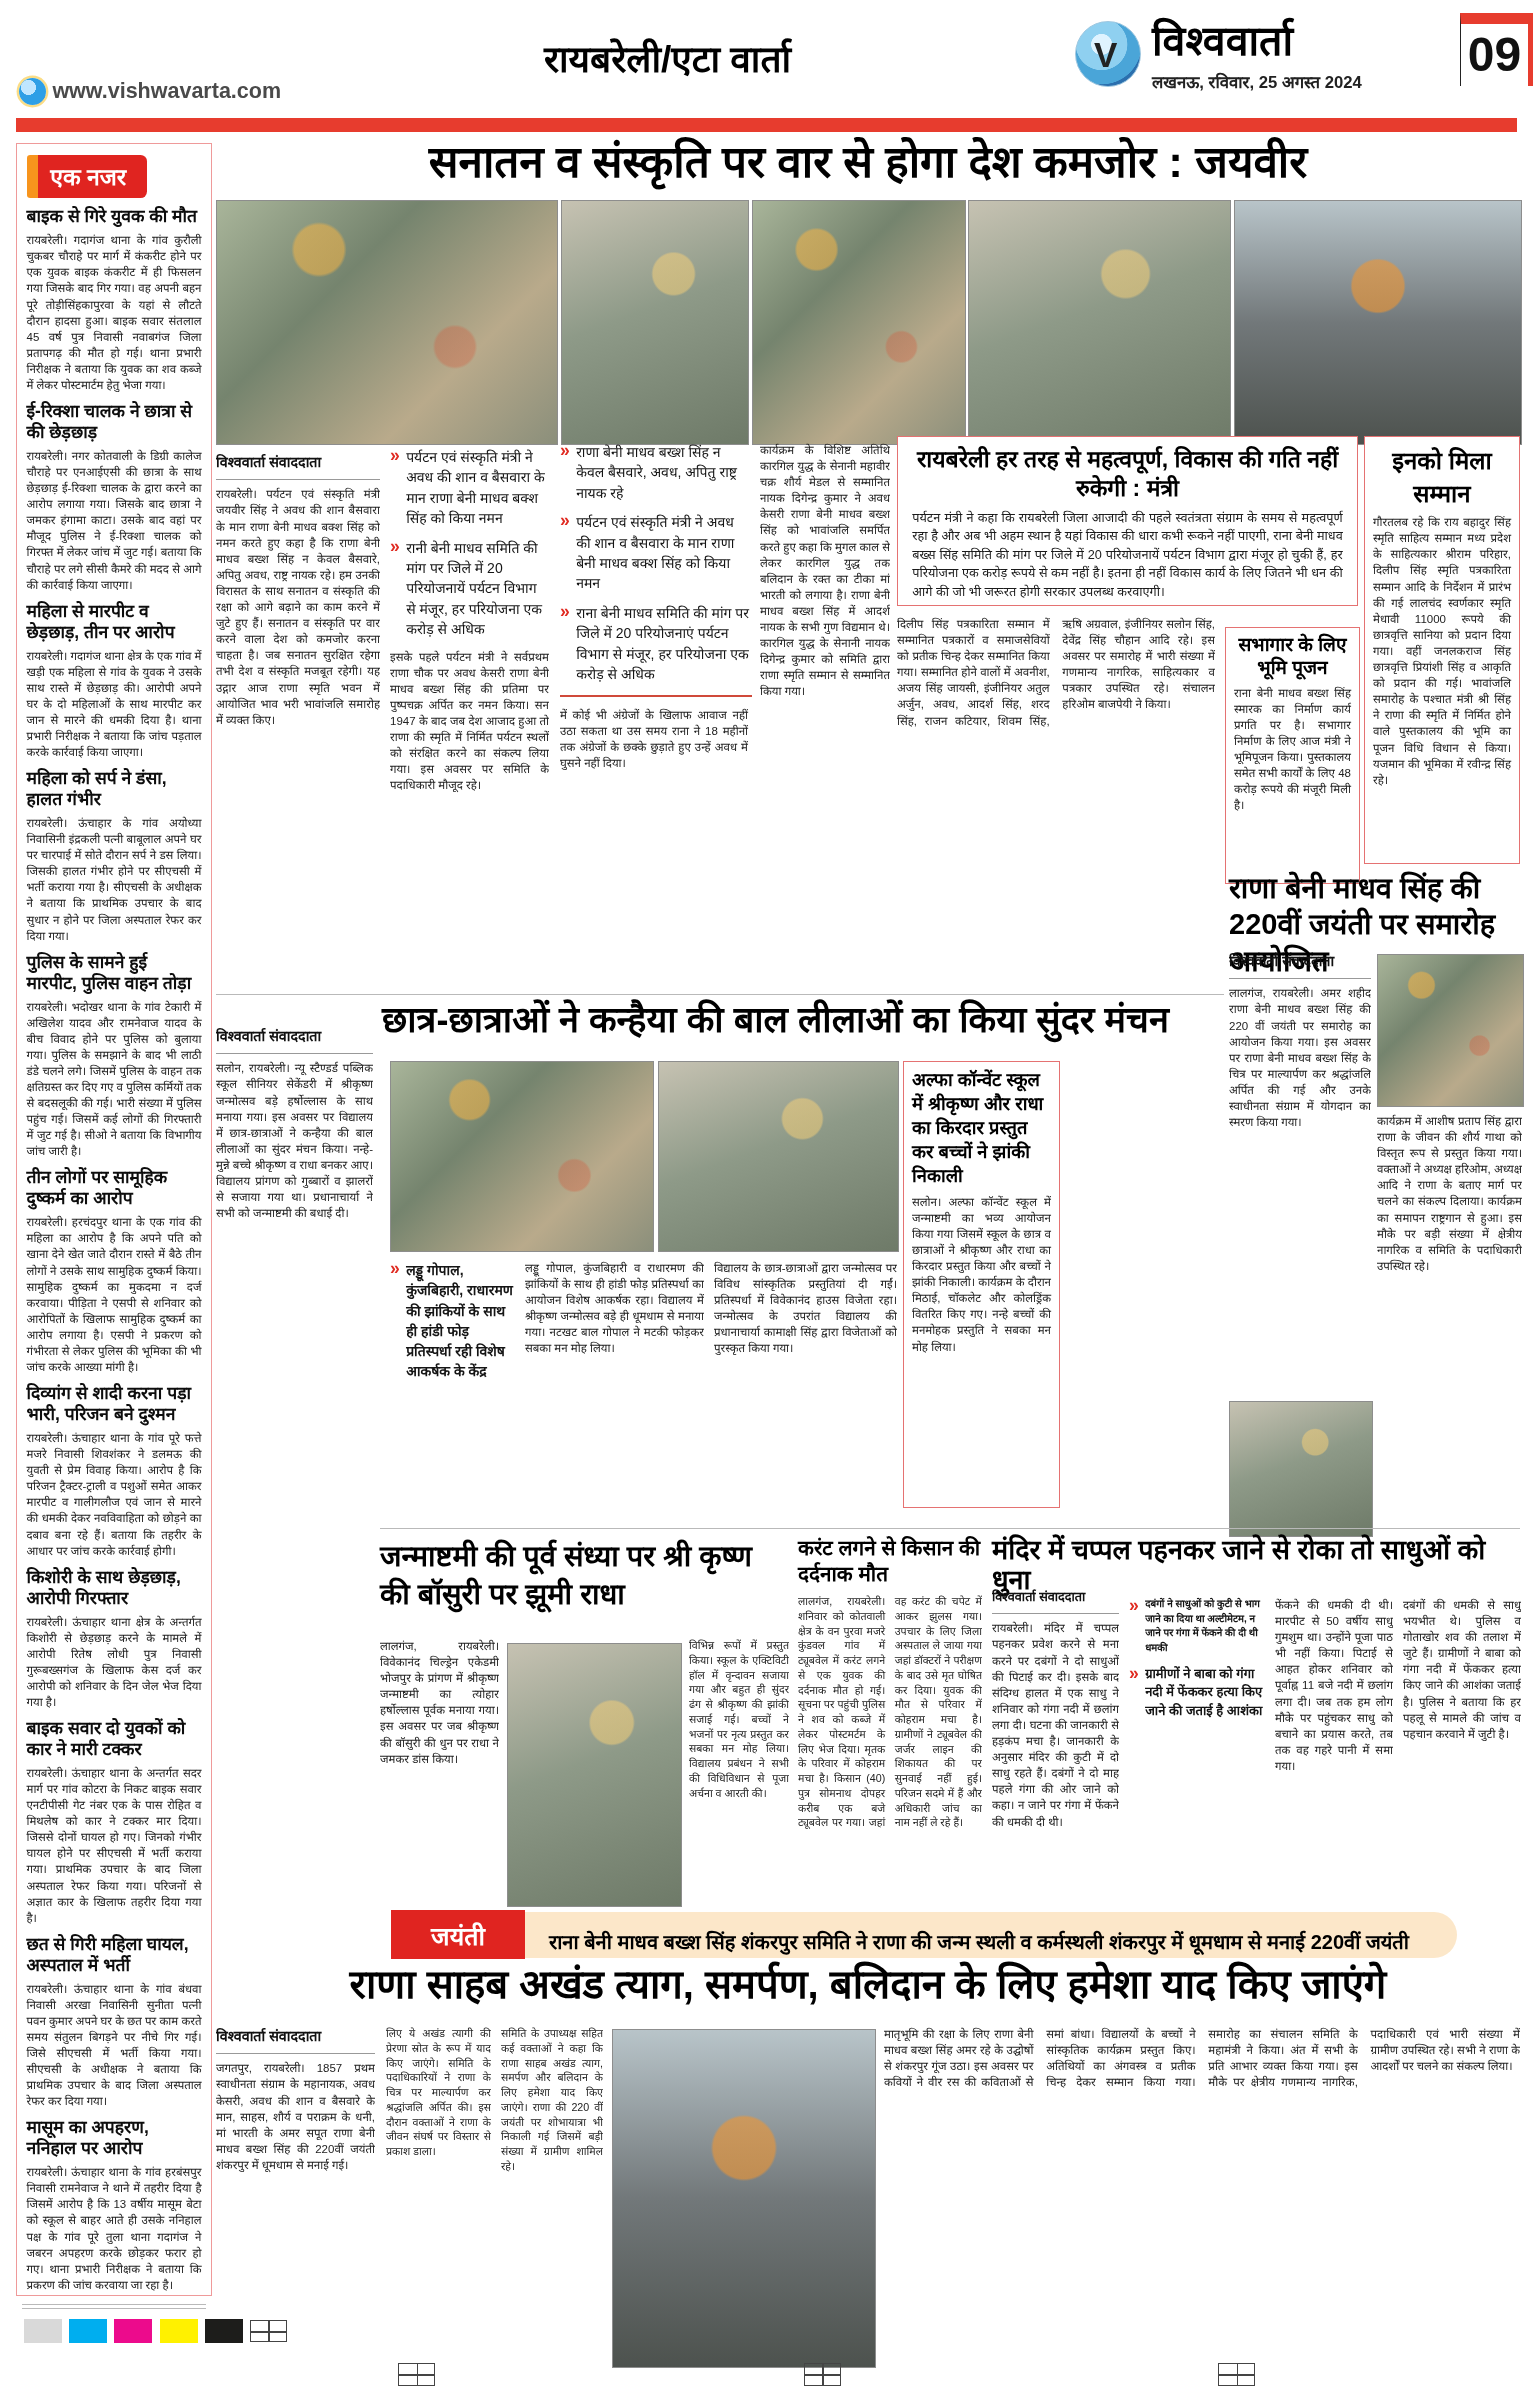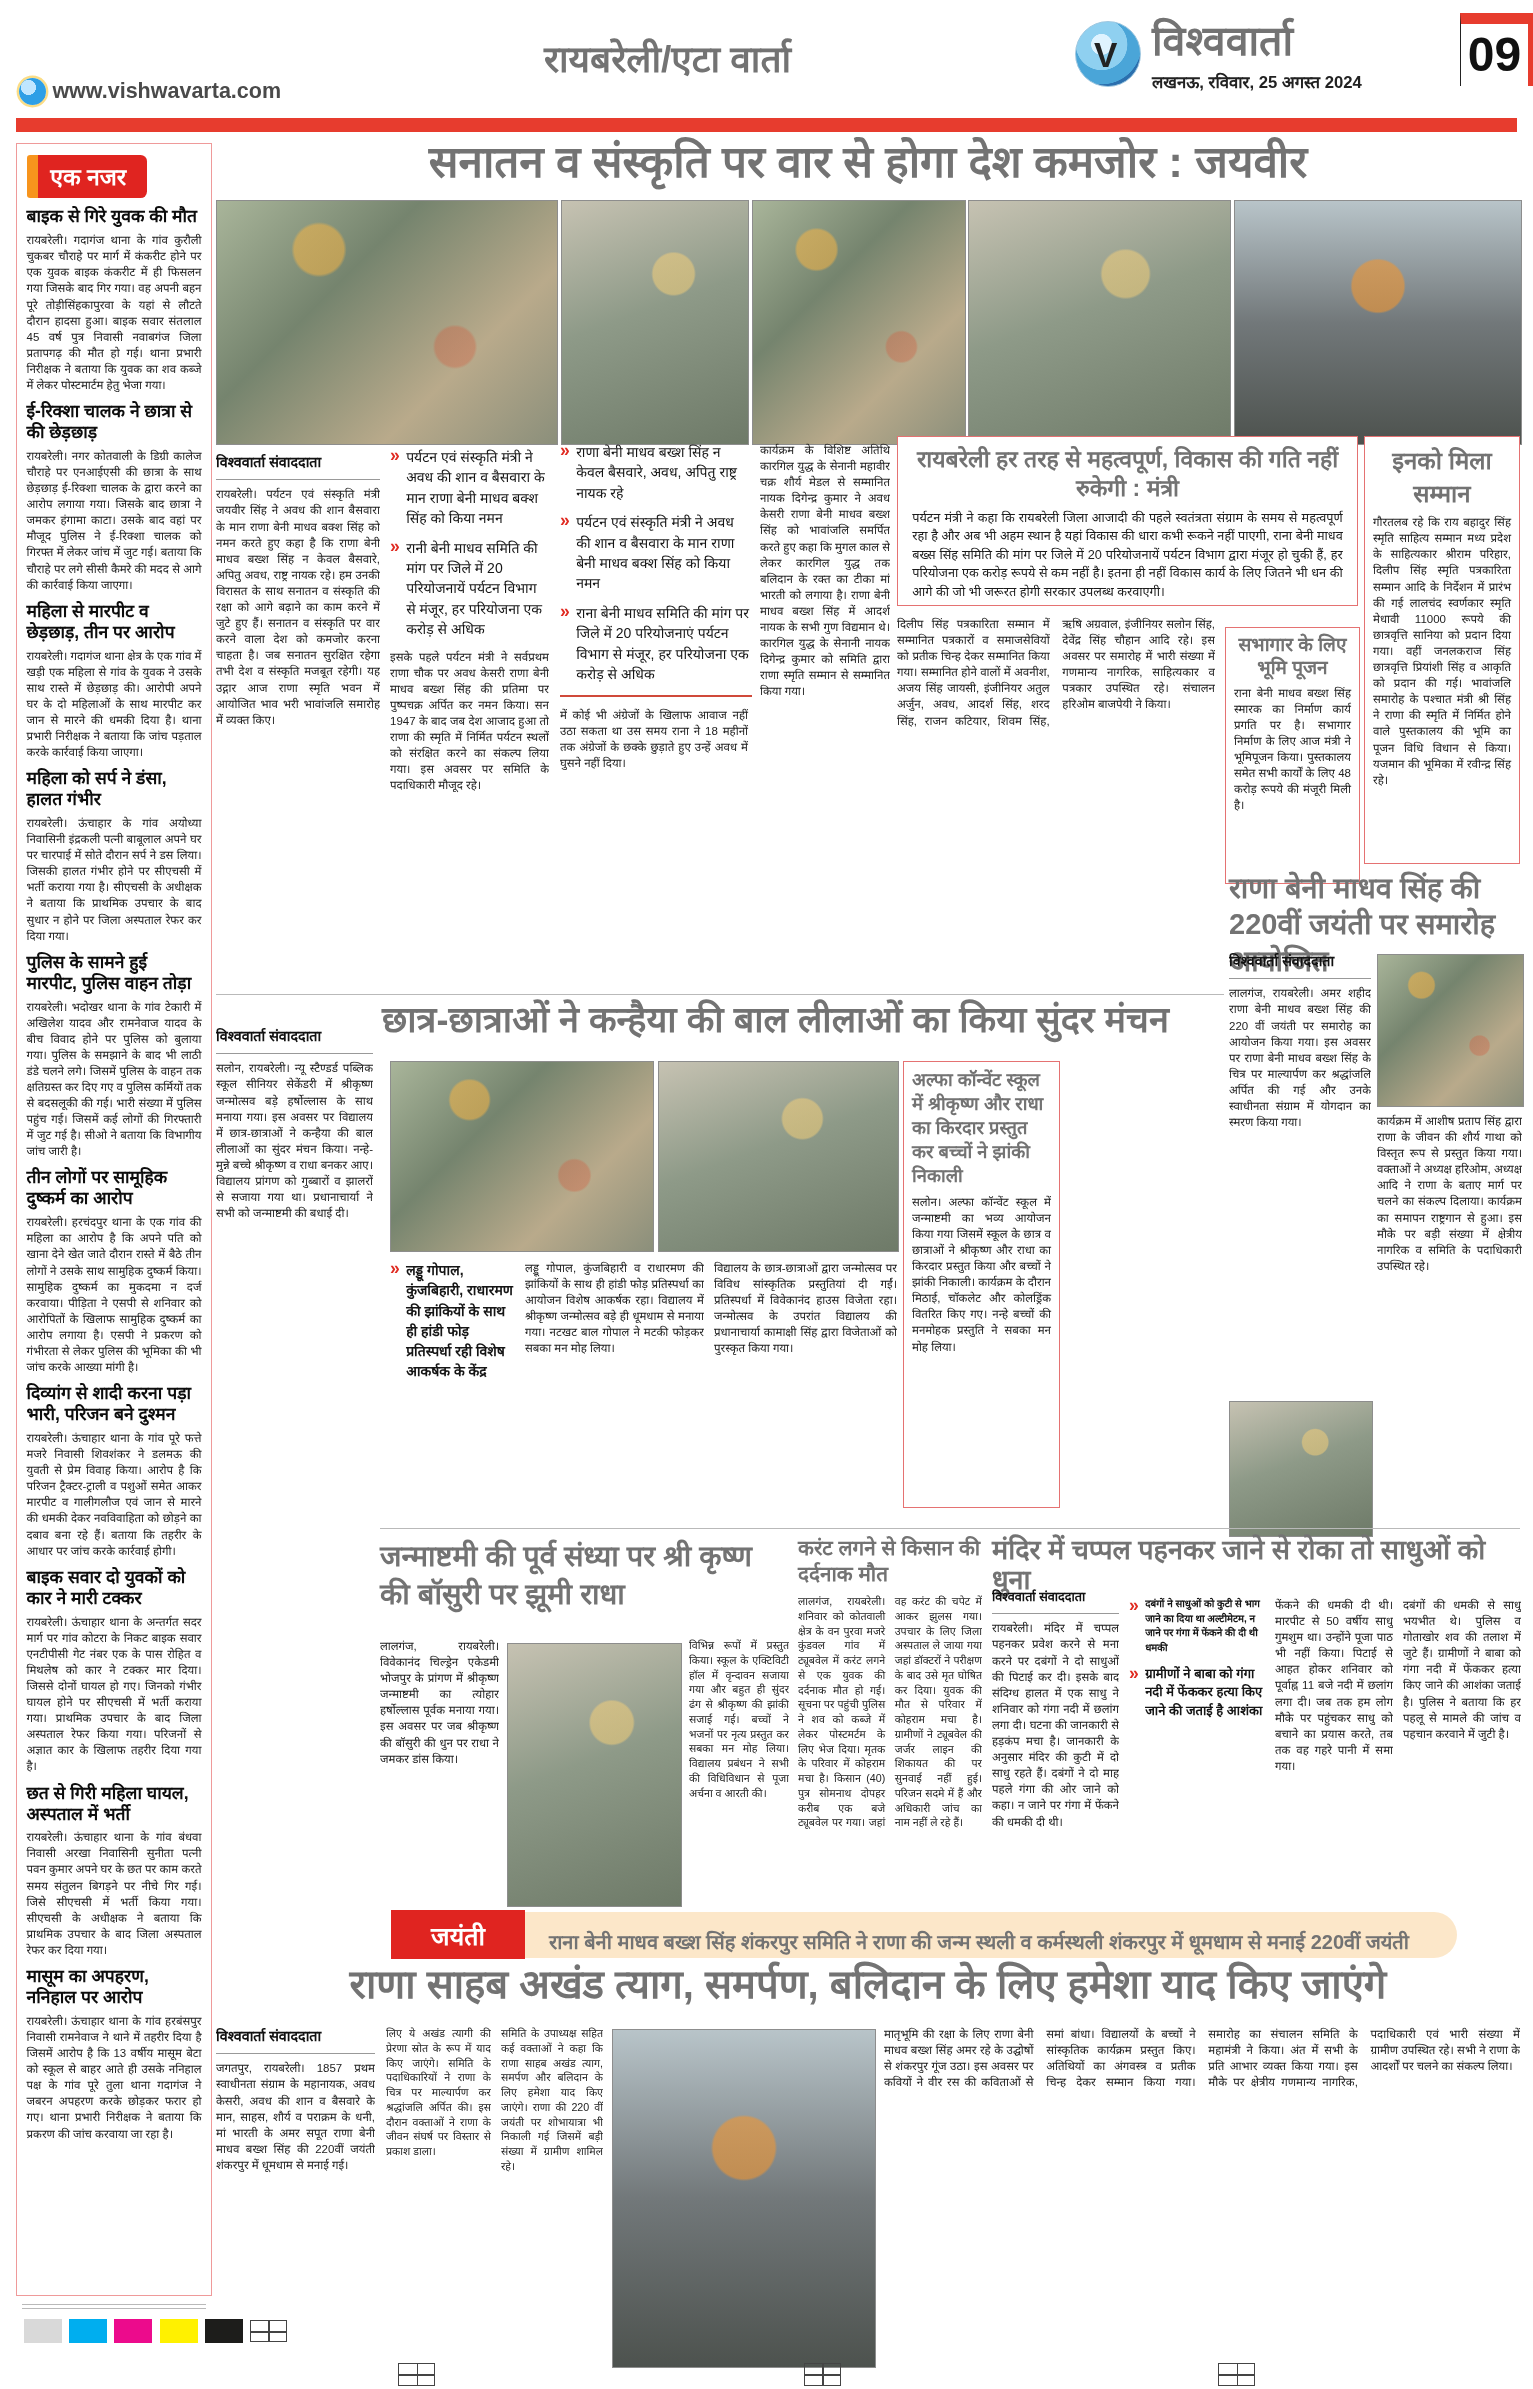--- a/index.html
+++ b/index.html
@@ -13,21 +13,21 @@
   .photo{border:0.8px solid #8d8d8d;background:
      radial-gradient(circle at 30% 20%, rgba(244,180,70,.55) 0 8%, transparent 9%),
      radial-gradient(circle at 70% 60%, rgba(210,90,60,.35) 0 7%, transparent 8%),
      linear-gradient(135deg,#a9b59a 0%,#75846e 35%,#b9aa8b 70%,#8b8f7b 100%);}
   .photo.alt{background:
      radial-gradient(circle at 60% 30%, rgba(250,210,120,.5) 0 10%, transparent 11%),
      linear-gradient(160deg,#c6c2b2 0%,#8e9a88 45%,#6e7a68 100%);}
   .photo.dark{background:
      radial-gradient(circle at 50% 35%, rgba(240,150,50,.6) 0 12%, transparent 13%),
      linear-gradient(180deg,#b8c4c9 0%,#72787a 50%,#4d524e 100%);}
-  .hl{font-weight:bold;color:#737373;}
+  .hl{font-weight:bold;color:#000000;}
   .center{text-align:center;}
   .rbox{border:1.6px solid #e57272;background:#fff;}
   .bullet{display:flex;gap:6.4px;margin-bottom:9.5px;}
   .bullet .mk{color:#e02b22;font-weight:bold;font-size:17.5px;line-height:1;flex:0 0 auto;}
   .bullet .tx{font-size:14px;line-height:1.45;color:#151515;}
   .sideitem h3{font-size:17.5px;margin:8px 0 4.8px 0;line-height:1.2;color:#0d0d0d;}
   .sideitem p{margin:0;}
   .cm{width:38px;height:24px;display:inline-block;margin-right:7.2px;vertical-align:middle;}
   .reg{width:35px;height:20.7px;display:inline-block;border:1.6px solid #444;position:relative;vertical-align:middle;}
   .reg:before{content:"";position:absolute;left:50%;top:0;bottom:0;width:1.6px;background:#444;}
@@ -90,20 +90,24 @@
       </div>
     <div class="sideitem">
         <h3>तीन लोगों पर सामूहिक दुष्कर्म का आरोप</h3>
         <p class="body-sm jt">रायबरेली। हरचंदपुर थाना के एक गांव की महिला का आरोप है कि अपने पति को खाना देने खेत जाते दौरान रास्ते में बैठे तीन लोगों ने उसके साथ सामुहिक दुष्कर्म किया। सामुहिक दुष्कर्म का मुकदमा न दर्ज करवाया। पीड़िता ने एसपी से शनिवार को आरोपितों के खिलाफ सामुहिक दुष्कर्म का आरोप लगाया है। एसपी ने प्रकरण को गंभीरता से लेकर पुलिस की भूमिका की भी जांच करके आख्या मांगी है।</p>
       </div>
     <div class="sideitem">
         <h3>दिव्यांग से शादी करना पड़ा भारी, परिजन बने दुश्मन</h3>
         <p class="body-sm jt">रायबरेली। ऊंचाहार थाना के गांव पूरे फत्ते मजरे निवासी शिवशंकर ने डलमऊ की युवती से प्रेम विवाह किया। आरोप है कि परिजन ट्रैक्टर-ट्राली व पशुओं समेत आकर मारपीट व गालीगलौज एवं जान से मारने की धमकी देकर नवविवाहिता को छोड़ने का दबाव बना रहे हैं। बताया कि तहरीर के आधार पर जांच करके कार्रवाई होगी।</p>
       </div>
     <div class="sideitem">
+        <h3>किशोरी के साथ छेड़छाड़, आरोपी गिरफ्तार</h3>
+        <p class="body-sm jt">रायबरेली। ऊंचाहार थाना क्षेत्र के अन्तर्गत किशोरी से छेड़छाड़ करने के मामले में आरोपी रितेष लोधी पुत्र निवासी गुरूबख्सगंज के खिलाफ केस दर्ज कर आरोपी को शनिवार के दिन जेल भेज दिया गया है।</p>
+      </div>
+    <div class="sideitem">
         <h3>बाइक सवार दो युवकों को कार ने मारी टक्कर</h3>
         <p class="body-sm jt">रायबरेली। ऊंचाहार थाना के अन्तर्गत सदर मार्ग पर गांव कोटरा के निकट बाइक सवार एनटीपीसी गेट नंबर एक के पास रोहित व मिथलेष को कार ने टक्कर मार दिया। जिससे दोनों घायल हो गए। जिनको गंभीर घायल होने पर सीएचसी में भर्ती कराया गया। प्राथमिक उपचार के बाद जिला अस्पताल रेफर किया गया। परिजनों से अज्ञात कार के खिलाफ तहरीर दिया गया है।</p>
       </div>
     <div class="sideitem">
         <h3>छत से गिरी महिला घायल, अस्पताल में भर्ती</h3>
         <p class="body-sm jt">रायबरेली। ऊंचाहार थाना के गांव बंधवा निवासी अरखा निवासिनी सुनीता पत्नी पवन कुमार अपने घर के छत पर काम करते समय संतुलन बिगड़ने पर नीचे गिर गई। जिसे सीएचसी में भर्ती किया गया। सीएचसी के अधीक्षक ने बताया कि प्राथमिक उपचार के बाद जिला अस्पताल रेफर कर दिया गया।</p>
       </div>
     <div class="sideitem">
         <h3>मासूम का अपहरण, ननिहाल पर आरोप</h3>
         <p class="body-sm jt">रायबरेली। ऊंचाहार थाना के गांव हरबंसपुर निवासी रामनेवाज ने थाने में तहरीर दिया है जिसमें आरोप है कि 13 वर्षीय मासूम बेटा को स्कूल से बाहर आते ही उसके ननिहाल पक्ष के गांव पूरे तुला थाना गदागंज ने जबरन अपहरण करके छोड़कर फरार हो गए। थाना प्रभारी निरीक्षक ने बताया कि प्रकरण की जांच करवाया जा रहा है।</p>

